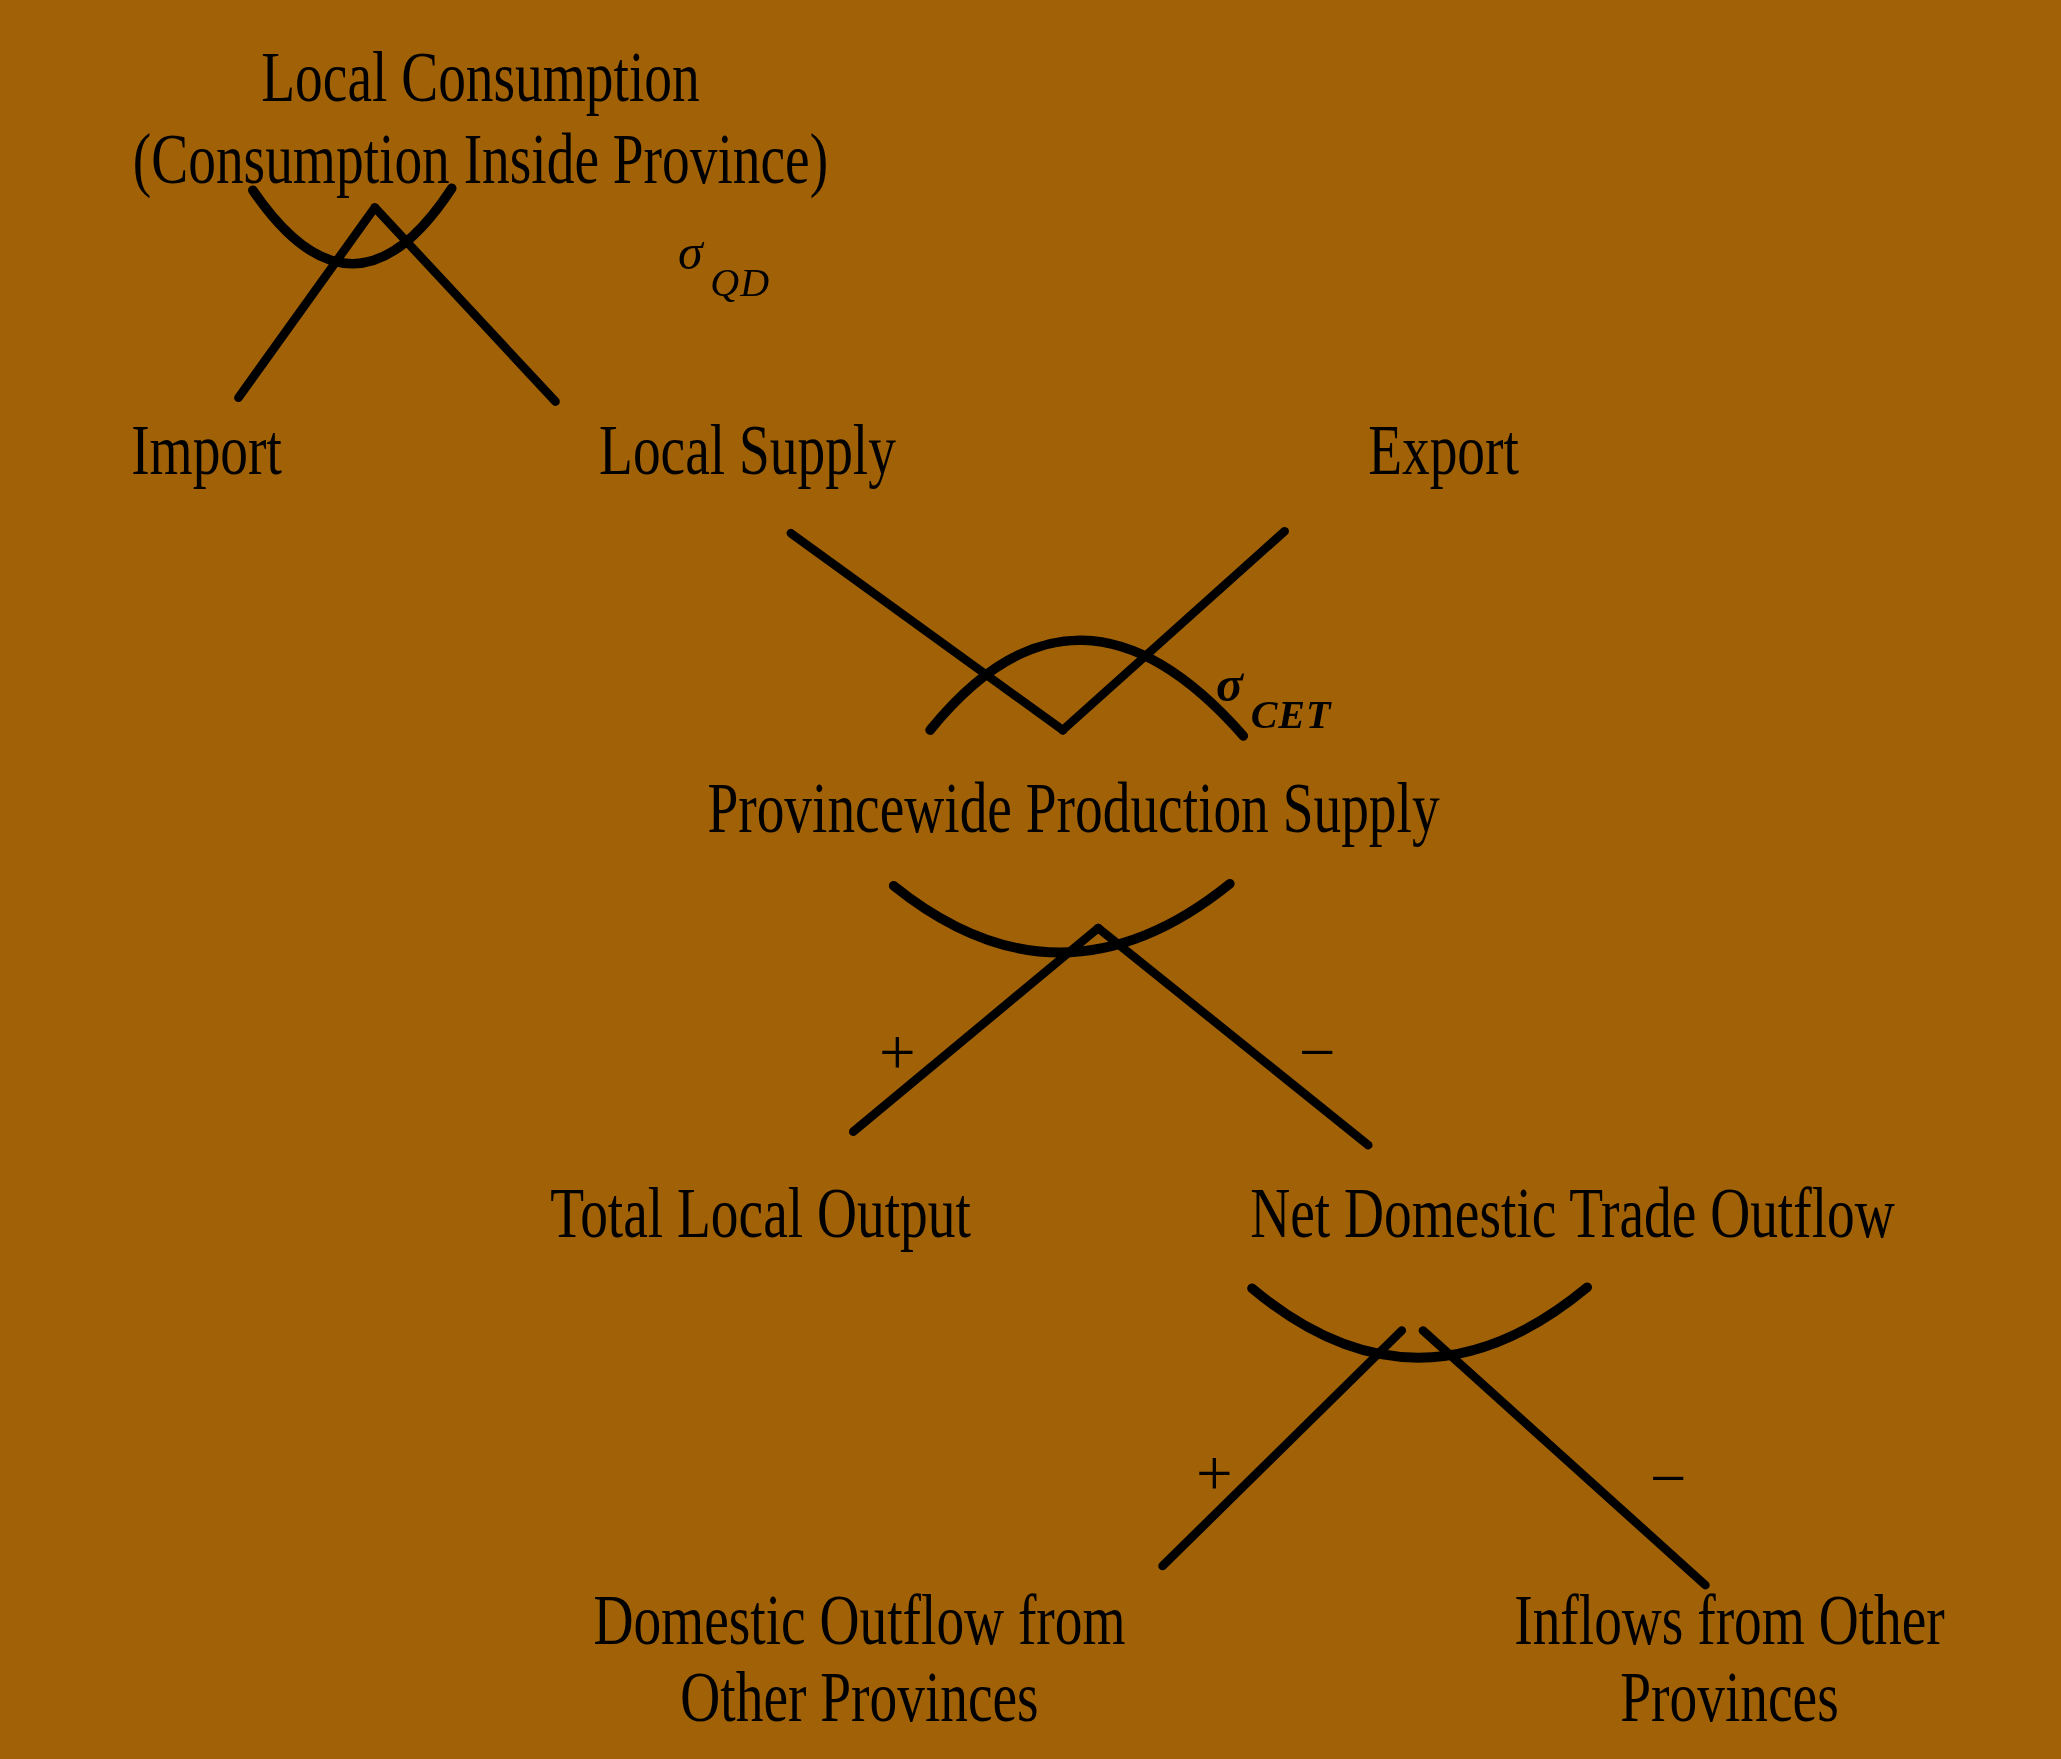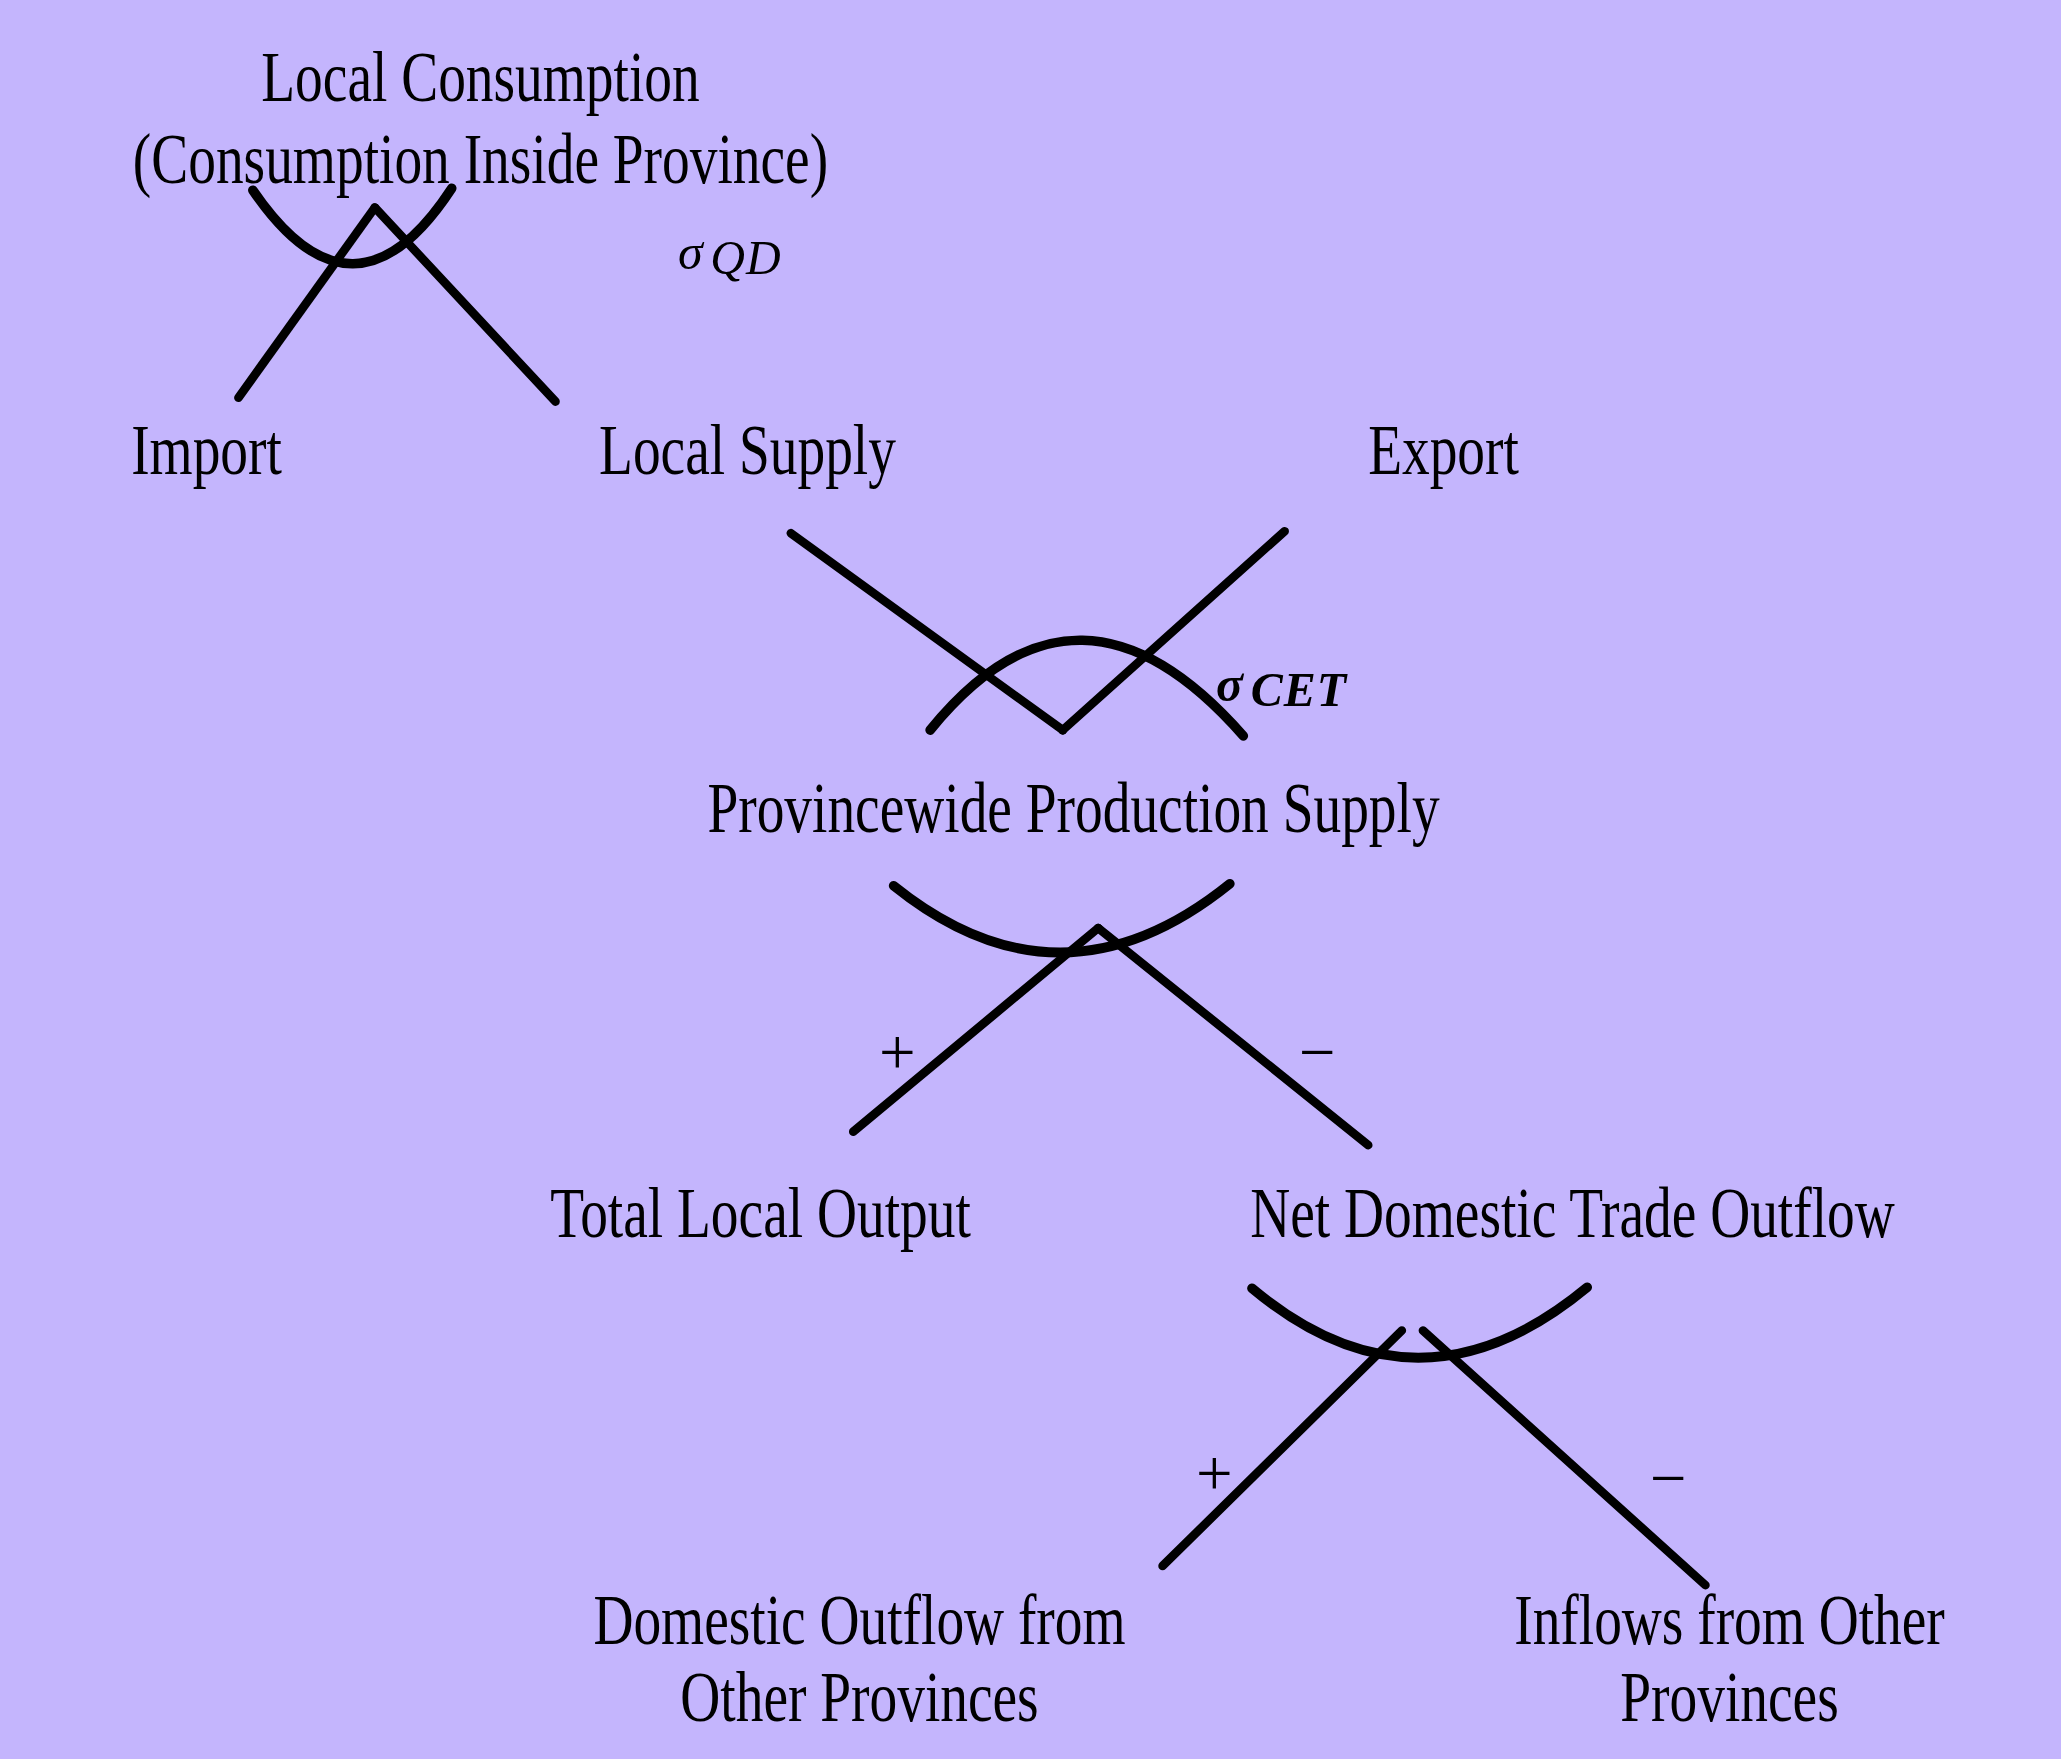--- a/index.html
+++ b/index.html
@@ -5,21 +5,21 @@
 <style>
   html, body {
     margin: 0;
     padding: 0;
     background: #ffffff;
   }
   #page {
     position: relative;
     width: 2062px;
     height: 1759px;
-    background: #c4b5fd;
+    background: #a16207;
     overflow: hidden;
     font-family: "Liberation Serif", "DejaVu Serif", serif;
     color: #000000;
   }
   #diagram-svg {
     position: absolute;
     left: 0;
     top: 0;
     width: 2062px;
     height: 1759px;
@@ -41,24 +41,24 @@
     font-family: "Liberation Serif", "DejaVu Serif", serif;
     font-style: italic;
     color: #000000;
     white-space: nowrap;
   }
   .sigma .s-glyph {
     font-size: 50px;
     font-style: italic;
   }
   .sigma .s-sub {
-    font-size: 48px;
+    font-size: 40px;
     font-style: italic;
     position: relative;
-    top: 5px;
+    top: 27px;
     left: 7.7px;
     letter-spacing: 1px;
   }
   .op-sign {
     position: absolute;
     font-family: "Liberation Serif", "DejaVu Serif", serif;
     font-size: 65px;
     color: #000000;
     line-height: 1;
   }

